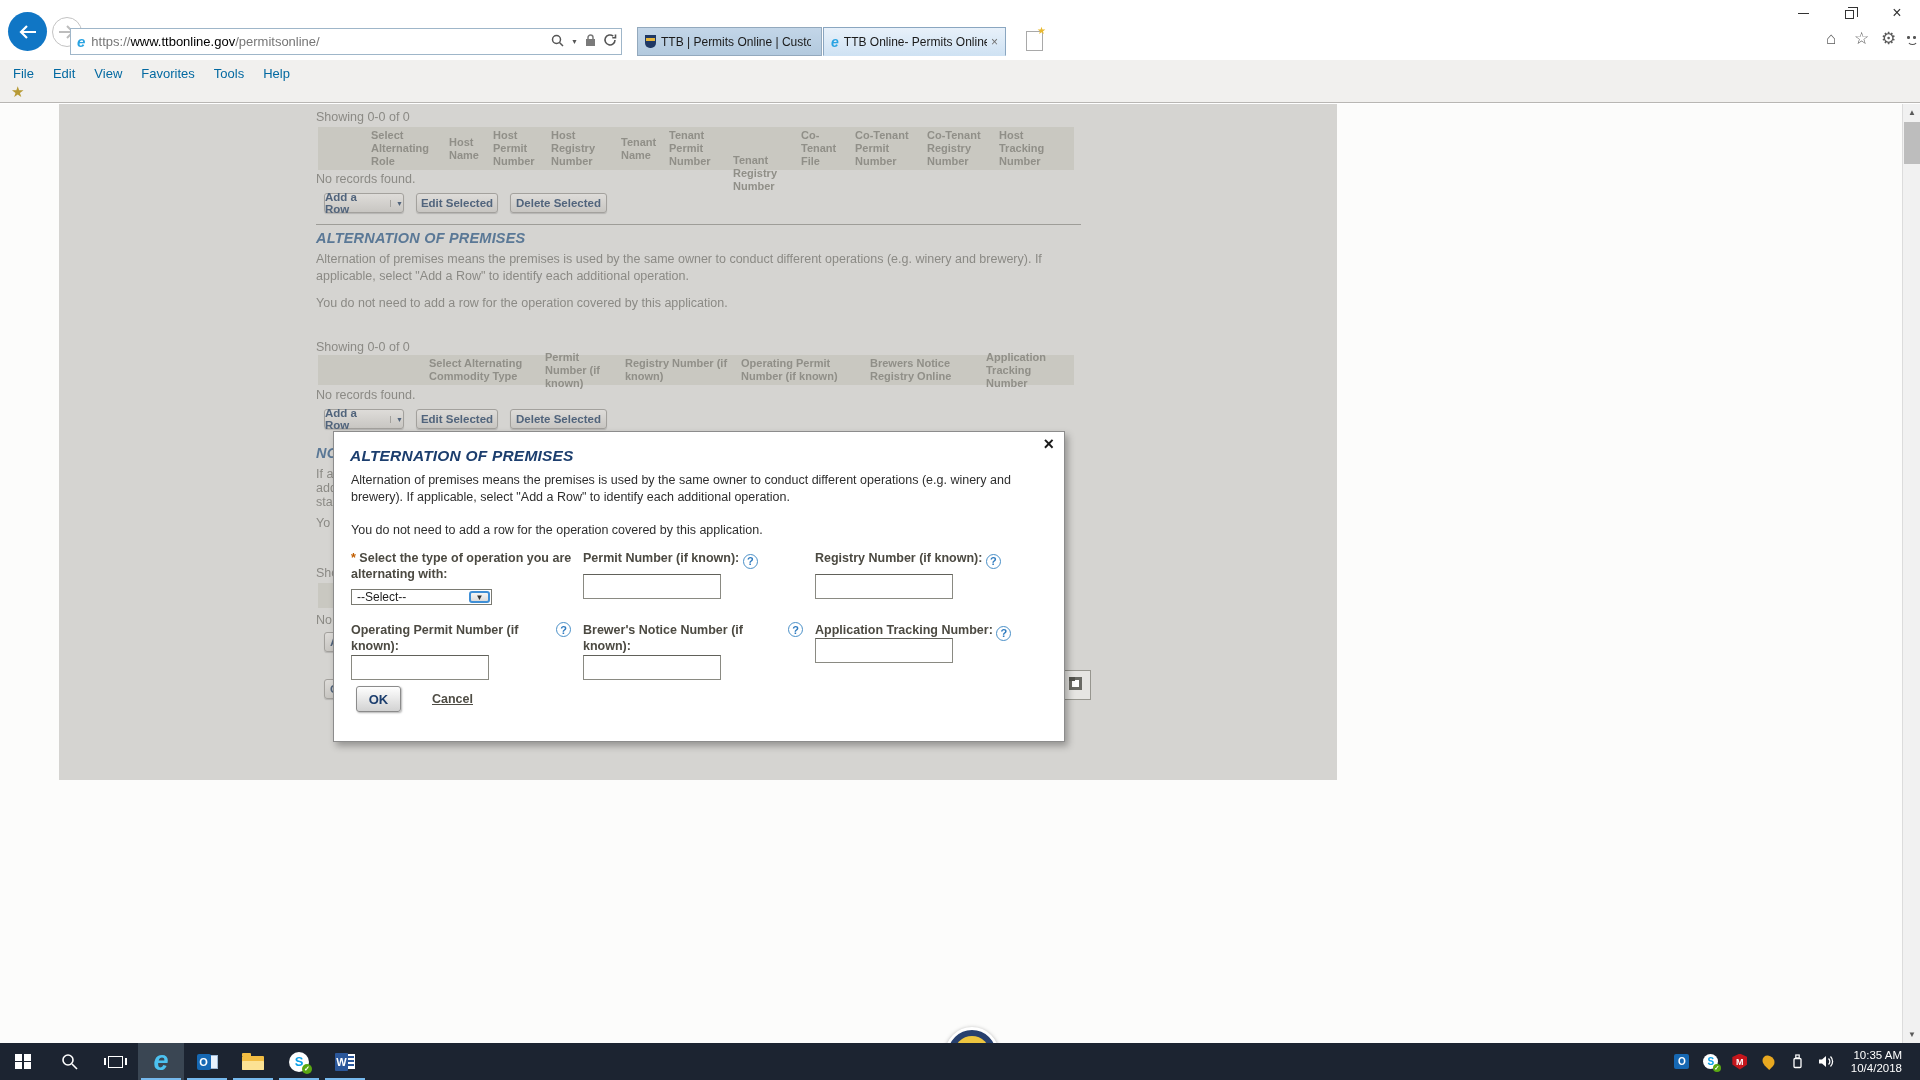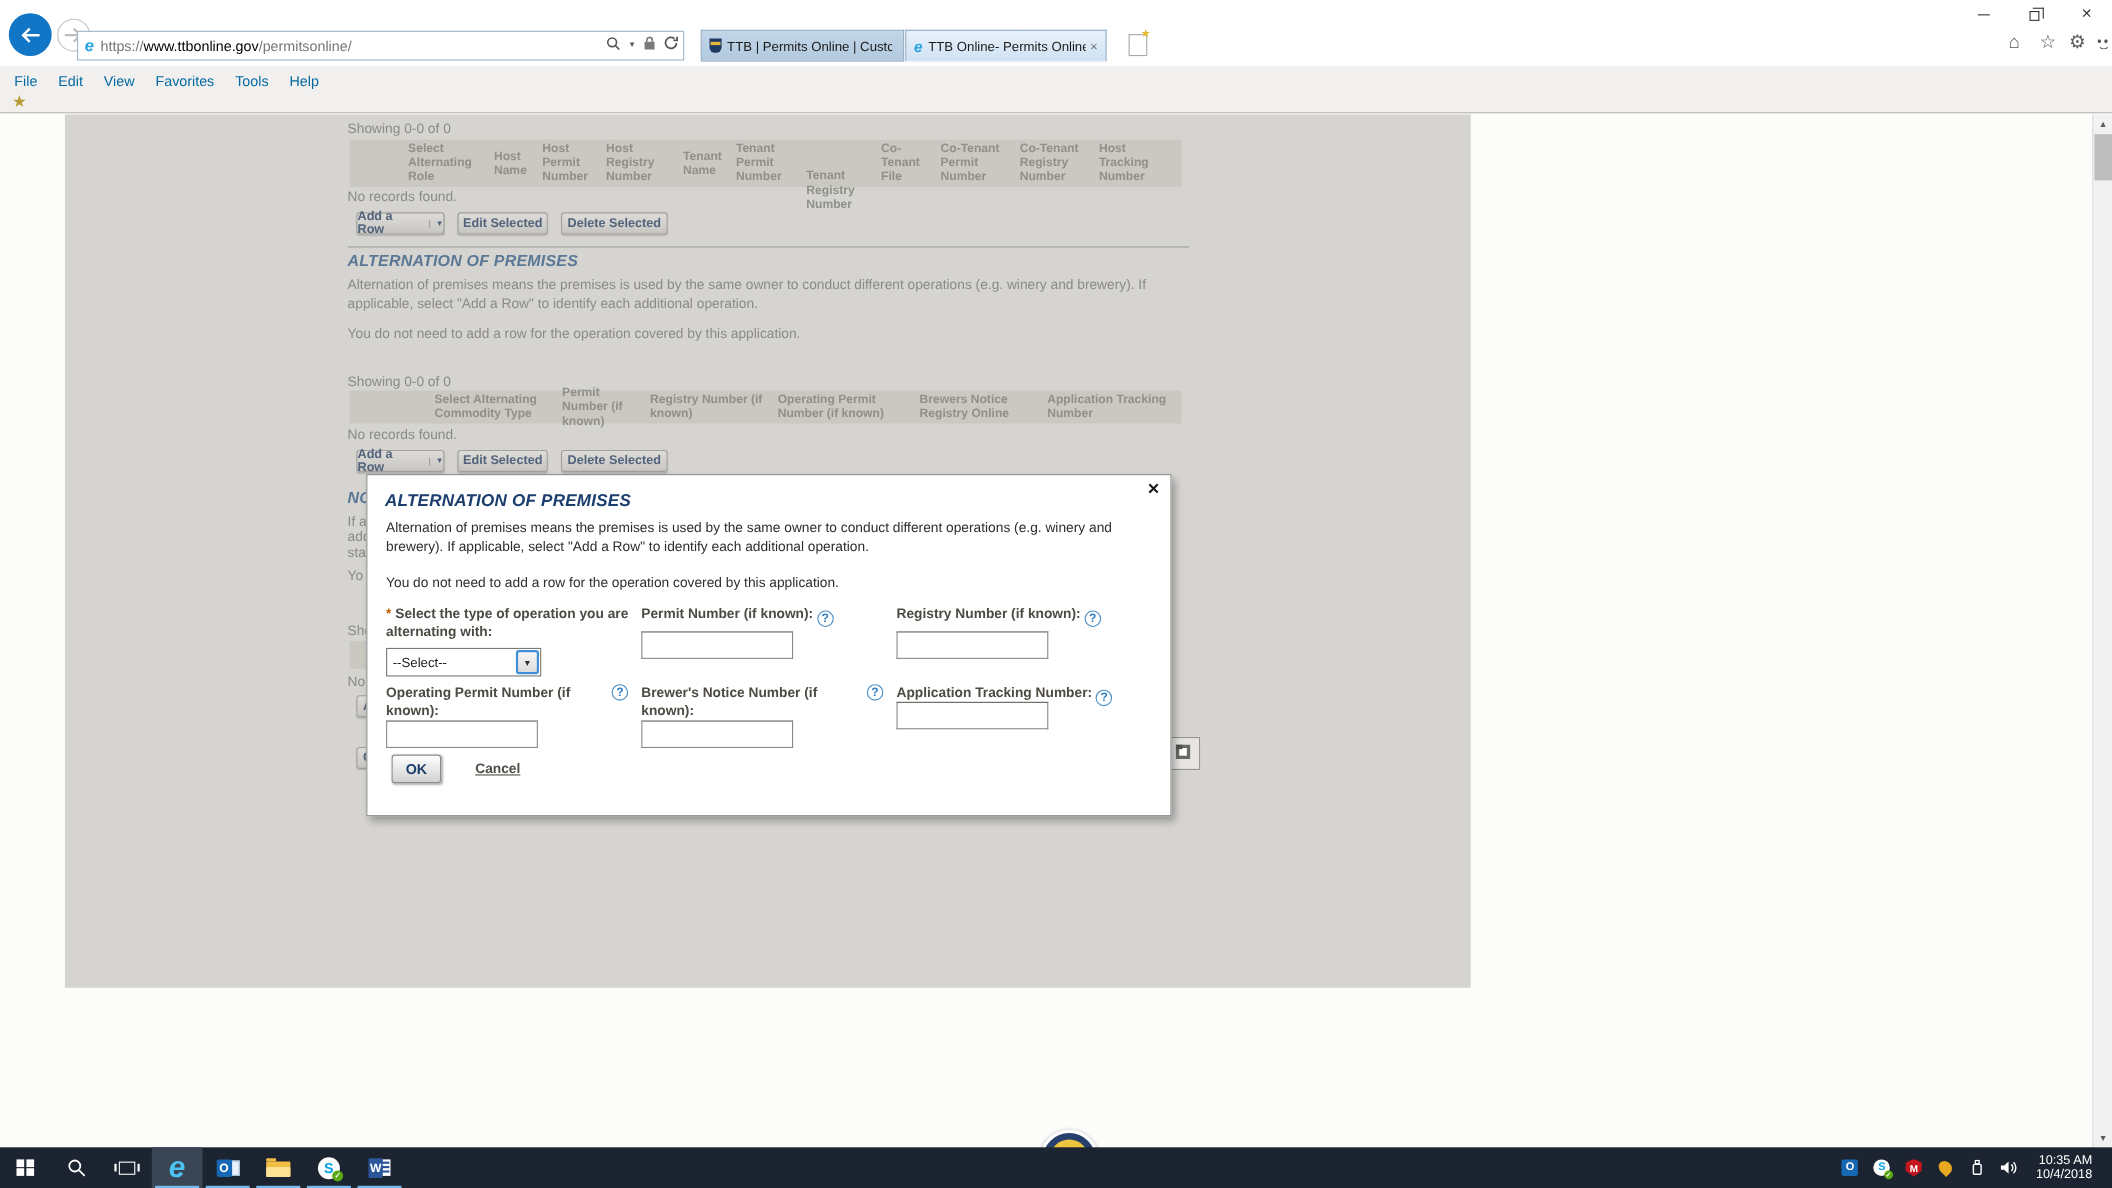--- a/index.html
+++ b/index.html
@@ -33,39 +33,39 @@
 .chrome-ico { font-size:17px; color:#5a5a5a; cursor:pointer; line-height:1; }
 .smiley { width:17px; height:17px; border-radius:50%; background:#f5cf3a; position:relative; cursor:pointer; }
 .smiley:before { content:""; position:absolute; left:4px; top:5px; width:2.5px; height:2.5px; background:#555; border-radius:50%; box-shadow:6px 0 0 #555; }
 .smiley:after { content:""; position:absolute; left:4px; top:7px; width:9px; height:6px; border:1.5px solid #555; border-top:none; border-left-color:transparent; border-right-color:transparent; border-radius:0 0 9px 9px; }
 .menu-bar { position:absolute; left:13px; top:66px; display:flex; gap:19px; font-size:13px; color:#0369a1; }
 .menu-item { cursor:pointer; }
 .fav-star { position:absolute; left:11px; top:83px; font-size:15px; color:#b79a35; cursor:pointer; }
 
 
 .page { position:absolute; left:0; top:104px; width:1902px; height:939px; background:#fcfcfb; }
-.graybox { position:absolute; left:59px; top:0; width:1278px; height:794px; background:#d5d4d1; }
+.graybox { position:absolute; left:59px; top:0; width:1278px; height:676px; background:#d5d4d1; }
 .dimtext { font-size:12.5px; color:#8b8a85; }
 .dimhead { font-size:14.5px; font-weight:bold; font-style:italic; color:#5a7896; letter-spacing:.2px; }
 .thead { display:flex; background:#c9c8c1; }
 .th { font-size:11px; font-weight:bold; color:#908f88; padding:2px 3px; display:flex; align-items:center; line-height:13px; }
 .dimbtn { background:linear-gradient(#dedcd9,#c8c6c2); border:1px solid #a3a19d; border-radius:3px; color:#51647c; font-size:11.5px; font-weight:bold; height:20px; display:inline-flex; align-items:center; justify-content:center; cursor:pointer; box-shadow:0 1px 1px rgba(0,0,0,.15); }
 .hr { height:1px; background:#9e9d98; }
 .fragment { overflow:hidden; white-space:nowrap; width:17px; }
 
 
 .modal { position:absolute; left:333px; top:431px; width:732px; height:311px; background:#fff; border:1px solid #8c8c8c; box-shadow:3px 4px 7px rgba(0,0,0,.3); z-index:10; }
 .modal-title { position:absolute; left:16px; top:15px; font-size:15.5px; font-weight:bold; font-style:italic; color:#1c3e6e; letter-spacing:.2px; }
 .modal-close { position:absolute; right:10px; top:2px; font-size:18px; font-weight:bold; color:#1a1a1a; cursor:pointer; }
 .modal p { font-size:12.5px; color:#2e2e2e; line-height:16.5px; }
 .mlabel { font-size:12.5px; font-weight:bold; color:#4c4a42; line-height:16px; }
 .req { color:#c25e00; }
 .helpq { display:inline-flex; width:15px; height:15px; border:1px solid #4a90c8; border-radius:50%; color:#2f7bbf; font-size:11px; font-weight:bold; align-items:center; justify-content:center; background:#fff; vertical-align:-3px; cursor:pointer; }
 .minput { position:absolute; height:25px; width:138px; background:#fff; border:1px solid #8a8a82; border-top-color:#61615a; font-size:12.5px; padding:0 4px; }
-.mselect { position:absolute; width:141px; height:26px; background:#fff; border:1px solid #7a7a72; font-size:12px; color:#1c1c1c; display:flex; align-items:center; padding-left:5px; cursor:pointer; }
+.mselect { position:absolute; width:141px; height:16px; background:#fff; border:1px solid #7a7a72; font-size:12px; color:#1c1c1c; display:flex; align-items:center; padding-left:5px; cursor:pointer; }
 .sel-arrow { position:absolute; right:1px; top:1px; bottom:1px; width:21px; border:2px solid #3f8fd6; border-radius:3px; background:linear-gradient(#f6f6f6,#dcdcdc); display:flex; align-items:center; justify-content:center; font-size:8px; color:#333; }
 .ok-btn { position:absolute; left:22px; top:254px; width:45px; height:26px; background:linear-gradient(#fefefe,#d2d2d2); border:1px solid #8b8b8b; border-radius:3px; color:#1c3e6e; font-weight:bold; font-size:13px; display:flex; align-items:center; justify-content:center; cursor:pointer; box-shadow:1px 1px 2px rgba(0,0,0,.3); }
 .cancel-link { position:absolute; left:98px; top:260px; font-size:12.5px; font-weight:bold; color:#4f4d45; text-decoration:underline; cursor:pointer; }
 
 
 .divider-line { position:absolute; left:661px; top:949px; width:478px; height:2px; background:#d2d1cf; }
 .swirl { position:absolute; top:942px; width:18px; height:16px; border:2px solid #d2d1cf; border-radius:50%; background:#fff; }
 .seal { position:absolute; left:945px; top:923px; width:54px; height:54px; border-radius:50%; background:#27406e; border:3px solid #fff; box-shadow:0 1px 4px rgba(0,0,0,.35); display:flex; align-items:center; justify-content:center; }
 .seal-inner { width:36px; height:36px; border-radius:50%; background:#edc53f; position:relative; }
 .seal-chev { position:absolute; left:5px; top:13px; width:26px; height:11px; background:#27406e; clip-path:polygon(0 100%,50% 0,100% 100%,76% 100%,50% 34%,24% 100%); }
@@ -222,21 +222,21 @@
         <span class="dimbtn" style="width:97px;">Delete Selected</span>
       </div>
 
       <div class="hr abs" style="left:257px;top:120px;width:765px;"></div>
 
       <div class="dimhead abs" style="left:257px;top:126px;">ALTERNATION OF PREMISES</div>
       <div class="dimtext abs" style="left:257px;top:147px;width:775px;line-height:16.5px;">Alternation of premises means the premises is used by the same owner to conduct different operations (e.g. winery and brewery). If applicable, select "Add a Row" to identify each additional operation.</div>
       <div class="dimtext abs" style="left:257px;top:192px;">You do not need to add a row for the operation covered by this application.</div>
 
       <div class="dimtext abs" style="left:257px;top:236px;">Showing 0-0 of 0</div>
-      <div class="thead abs" style="left:259px;top:251px;width:756px;height:30px;">
+      <div class="thead abs" style="left:259px;top:251px;width:756px;height:30px;padding-left:34px;">
         <span class="th" style="width:74px;"></span>
         <span class="th" style="width:116px;">Select Alternating Commodity Type</span>
         <span class="th" style="width:80px;">Permit Number (if known)</span>
         <span class="th" style="width:116px;">Registry Number (if known)</span>
         <span class="th" style="width:129px;">Operating Permit Number (if known)</span>
         <span class="th" style="width:116px;">Brewers Notice Registry Online</span>
         <span class="th" style="flex:1;">Application Tracking Number</span>
       </div>
       <div class="dimtext abs" style="left:257px;top:284px;">No records found.</div>
 

